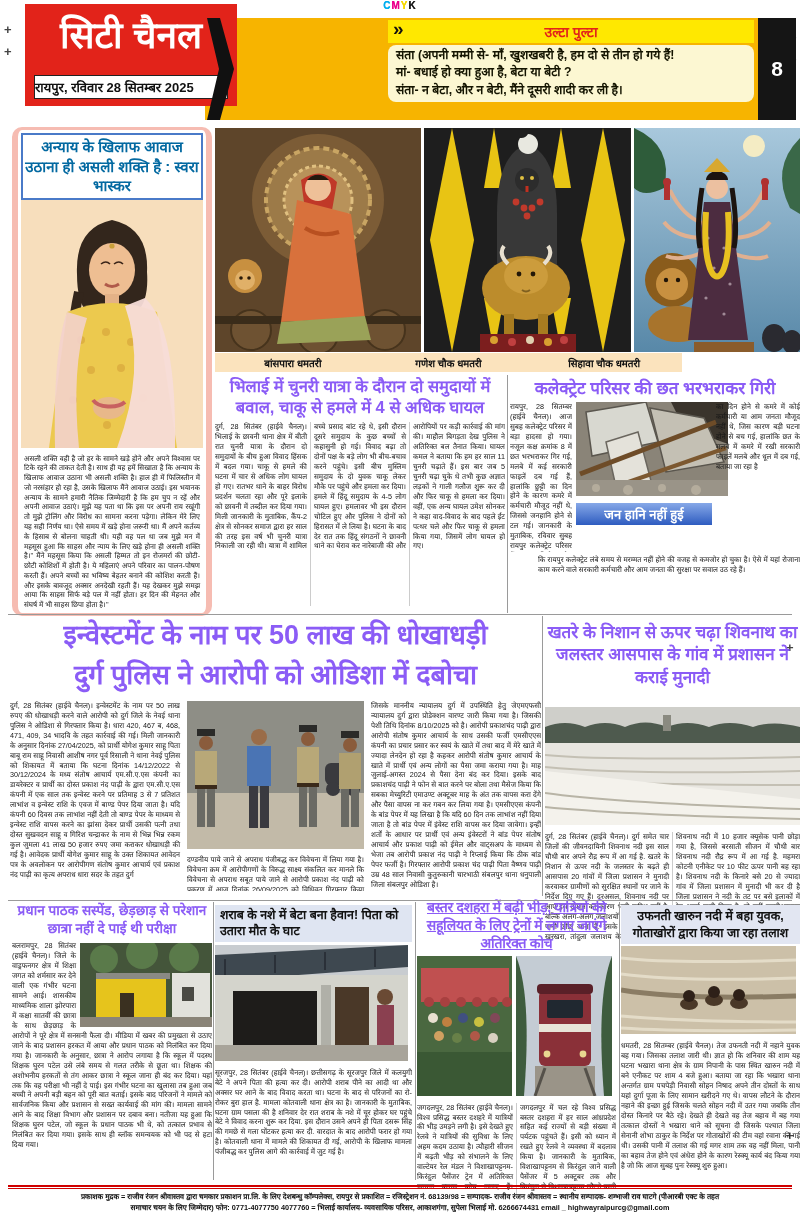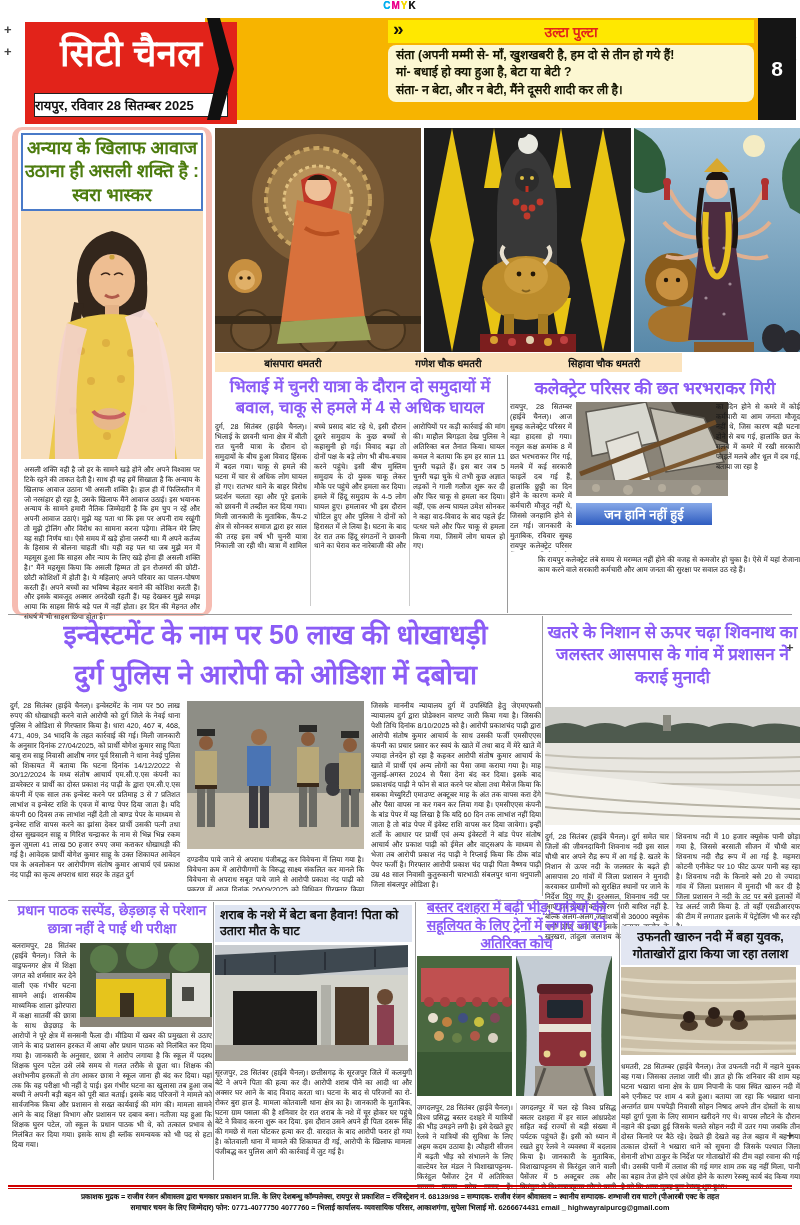--- a/index.html
+++ b/index.html
@@ -7,21 +7,21 @@
         font-family:"Liberation Sans","DejaVu Sans",sans-serif;color:#111;}
   .abs{position:absolute;}
   
   .cmyk{font-size:10px;font-weight:bold;letter-spacing:1px;text-align:center;}
   .cmyk .c{color:#00aeef}.cmyk .m{color:#ec008c}.cmyk .y{color:#f5d800}.cmyk .k{color:#1a1a1a}
   #cmyk-top{left:0;right:0;top:0;}
   #cmyk-bottom{left:0;right:0;top:1208;}
   .regmark{font-size:13px;color:#444;font-weight:bold;}
   
   #yellow-strip{left:205px;top:18px;width:555px;height:102px;background:#f7b400;}
-  #masthead-red{left:25px;top:22px;width:212px;height:102px;background:#e2231a;}
+  #masthead-red{left:25px;top:4px;width:212px;height:102px;background:#e2231a;}
   #paper-title{margin-top:4px;text-align:center;font-size:37px;font-weight:bold;color:#fff;}
   #date-box{position:absolute;left:9px;right:9px;bottom:7px;background:#fff;border:1px solid #222;
             text-align:left;font-size:13px;font-weight:bold;color:#111;padding:2px 0;}
   #masthead-arrow{left:207px;top:18px;width:28px;height:102px;}
   #page-num-box{left:758px;top:18px;width:38px;height:102px;background:#151515;color:#fff;
             display:flex;align-items:center;justify-content:center;font-size:21px;font-weight:bold;}
   
   #ulta{left:388px;top:20px;width:366px;height:98px;}
   #ulta-head{height:23px;background:#ffe800;display:flex;align-items:center;justify-content:center;position:relative;}
   #ulta-head .t{color:#e2231a;font-size:14px;font-weight:bold;}
@@ -31,21 +31,21 @@
   
   .h-black{font-weight:bold;color:#8b5cf6;text-align:center;}
   .btxt{font-size:7.2px;line-height:1.38;text-align:justify;color:#151515;}
   .cols2{column-count:2;column-gap:7px;column-rule:1px solid #ccc;}
   .cols3{column-count:3;column-gap:7px;column-rule:1px solid #ccc;}
   .vline{width:1px;background:#9a9a9a;}
   .hline{height:1px;background:#9a9a9a;}
   
   #swara{left:12px;top:127px;width:200px;height:489px;border:3px solid #f6bcb2;
          border-left-width:6px;border-right-width:6px;border-radius:10px;padding:3px;box-sizing:border-box;}
-  #swara-head{border:2px solid #4a7ac8;color:#4d7c0f;font-weight:bold;font-size:18px;
+  #swara-head{border:2px solid #4a7ac8;color:#0369a1;font-weight:bold;font-size:15px;
               text-align:center;line-height:1.3;padding:2px 1px;}
   #swara .btxt{padding:3px 3px 0;font-size:7.1px;}
   
   #ph-banspara{left:215px;top:128px;}
   #ph-ganesh{left:424px;top:128px;}
   #ph-sihava{left:634px;top:128px;}
   #caption-strip{left:215px;top:353px;width:467px;height:19px;background:#fbe3bd;
                  display:flex;align-items:center;}
   #caption-strip div{flex:1;text-align:center;font-size:10px;font-weight:bold;color:#111;}
   
@@ -81,21 +81,21 @@
   #sharab{left:215px;top:905px;width:197px;height:275px;}
   #sharab .hd{background:#dfe5f2;font-size:12.4px;font-weight:bold;line-height:1.32;
               padding:2px 5px;text-align:left;}
   #sharab .btxt{margin-top:3px;height:128px;overflow:hidden;}
   #sharab svg{margin-top:3px;}
   #bastar{left:417px;top:898px;width:199px;height:282px;}
   #bastar .hd{font-size:14px;line-height:1.3;letter-spacing:-0.3px;padding-bottom:3px;text-decoration:underline;}
   #bastar .btxt{margin-top:3px;height:92px;overflow:hidden;}
   #kharun{left:621px;top:905px;width:179px;height:275px;}
   #kharun .hd{background:#e2e6f2;font-size:12.4px;font-weight:bold;text-align:center;
-              line-height:1.35;padding:3px 2px;margin-top:21px;}
+              line-height:1.35;padding:3px 2px;}
   #kharun .btxt{margin-top:3px;height:148px;overflow:hidden;}
   #kharun svg{margin-top:2px;}
   
   #footer-rule{left:8px;top:1185px;width:784px;height:4px;
                border-top:2px solid #d00000;border-bottom:1px solid #d00000;box-sizing:border-box;}
   #footer-text{left:0;right:0;top:1191px;text-align:center;font-size:7.3px;font-weight:bold;
                line-height:1.55;color:#111;}
 </style>
 </head>
 <body>

